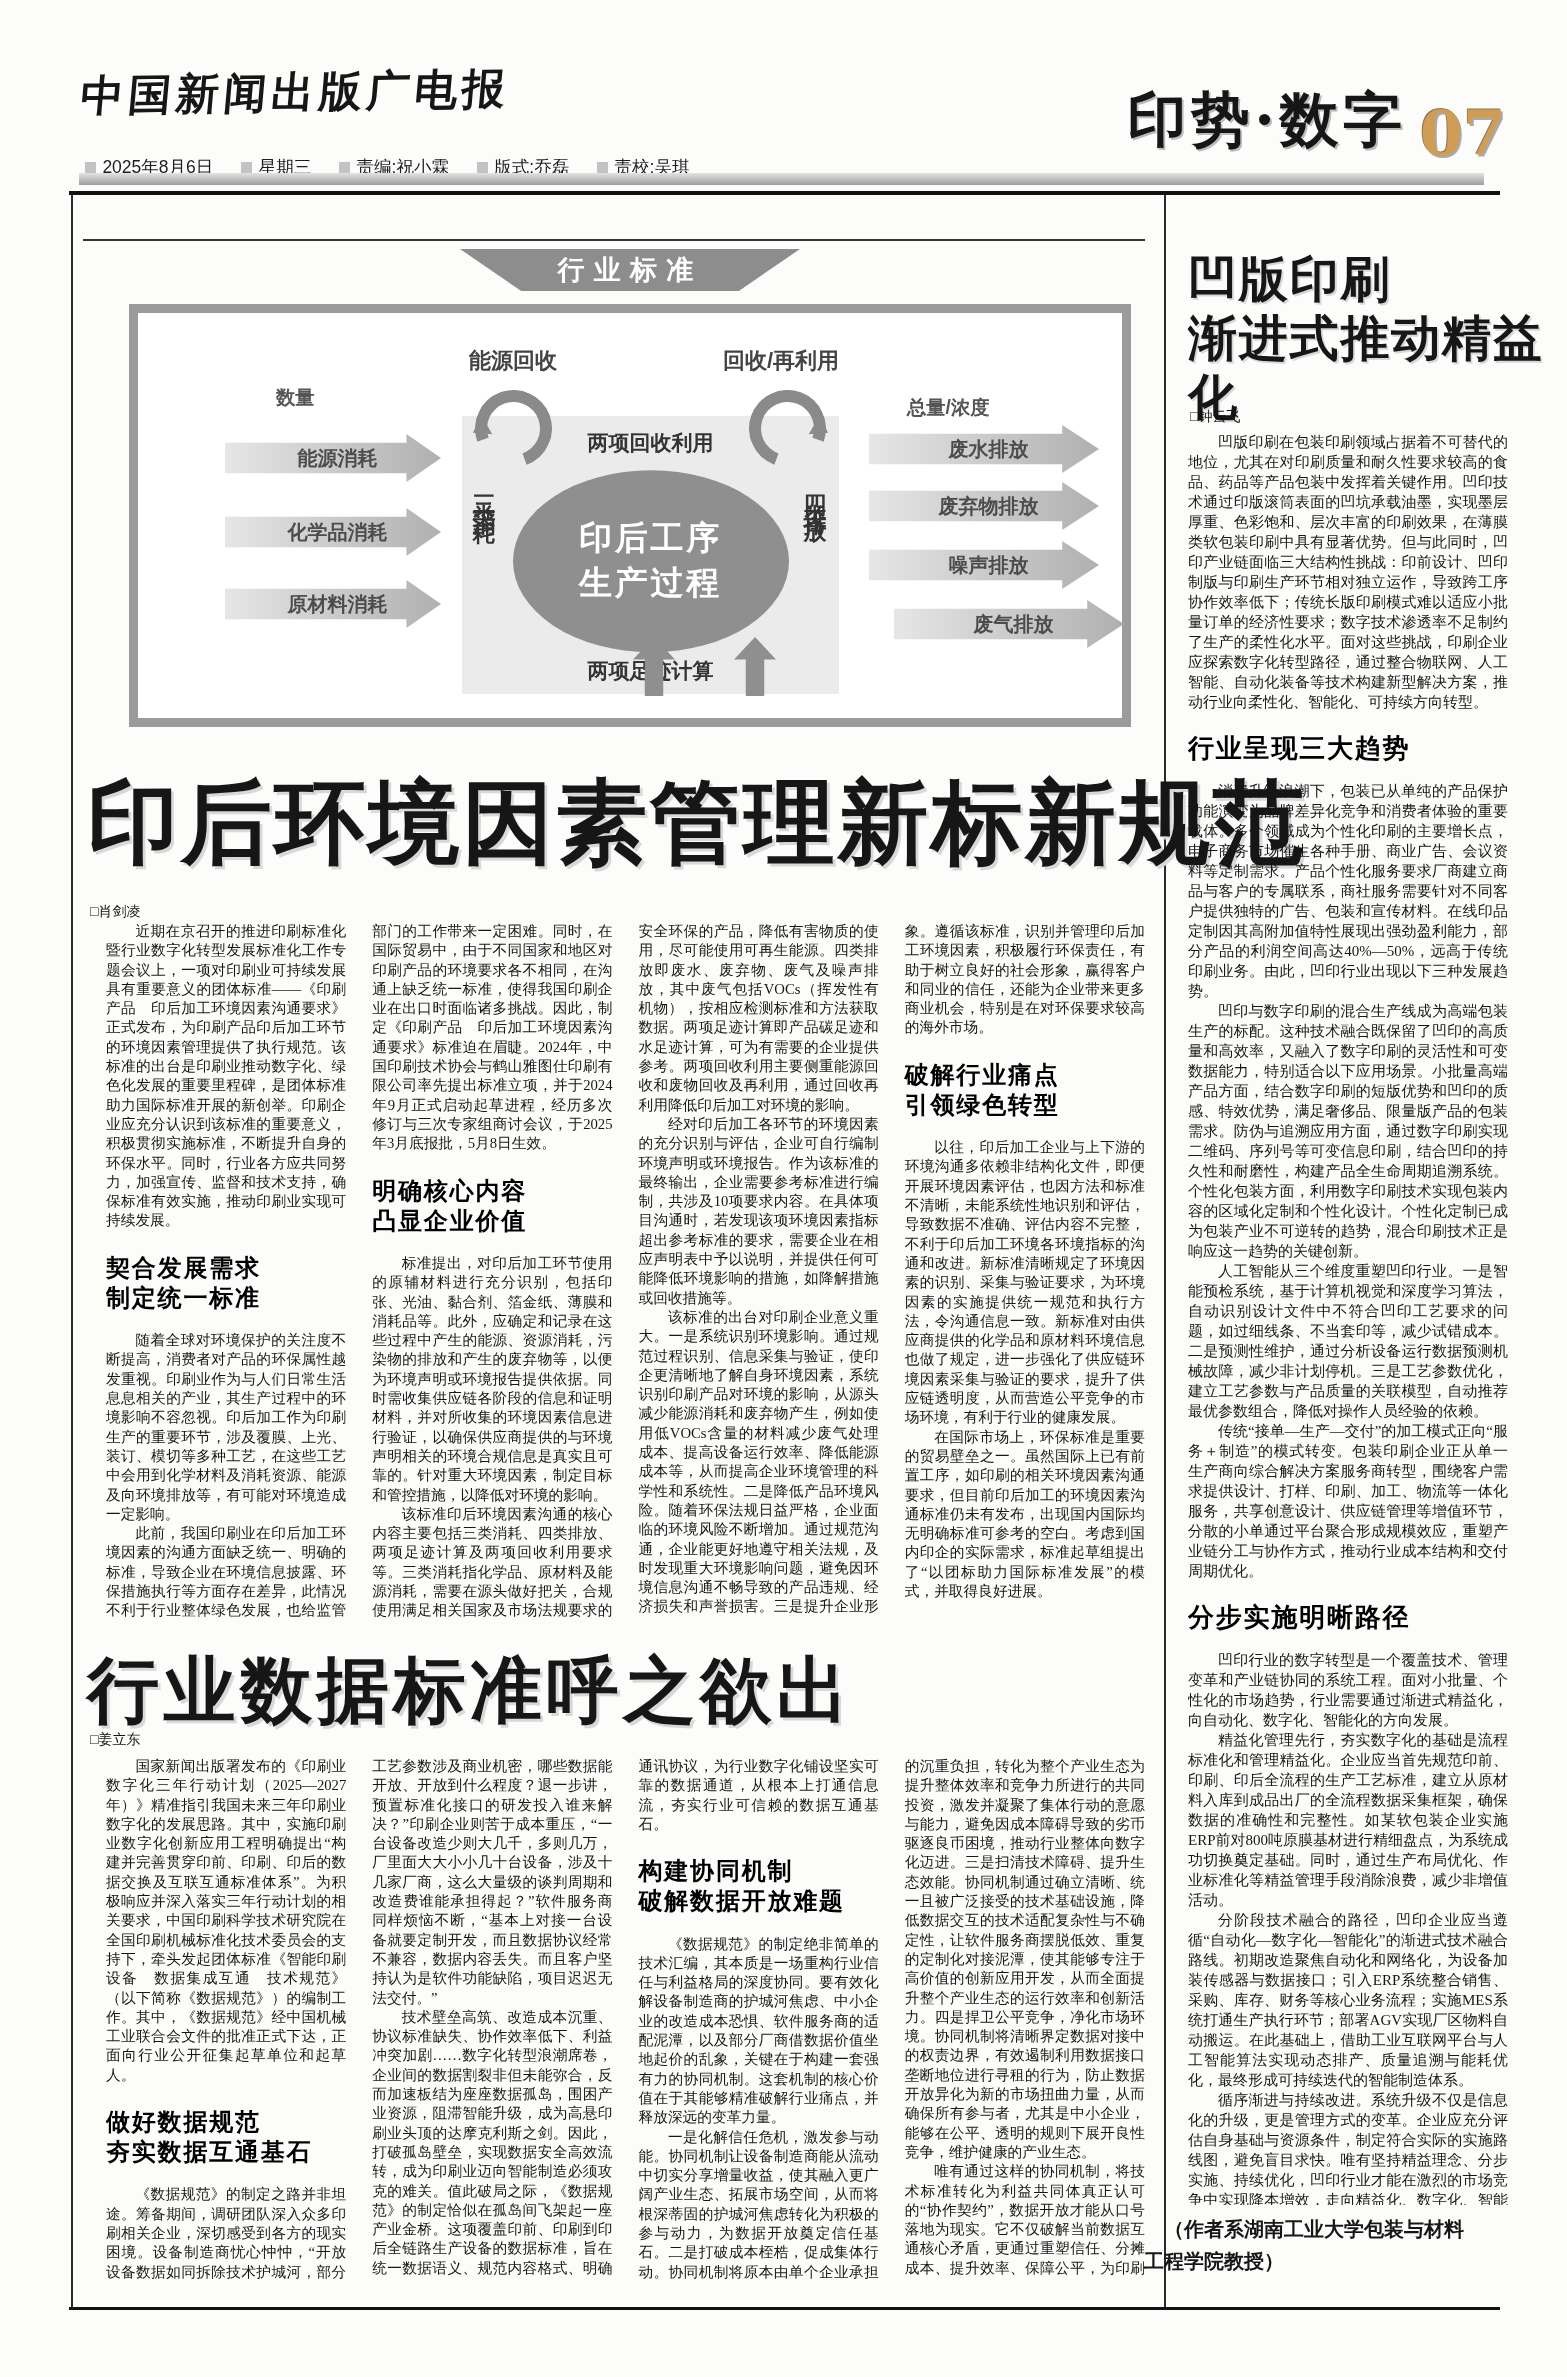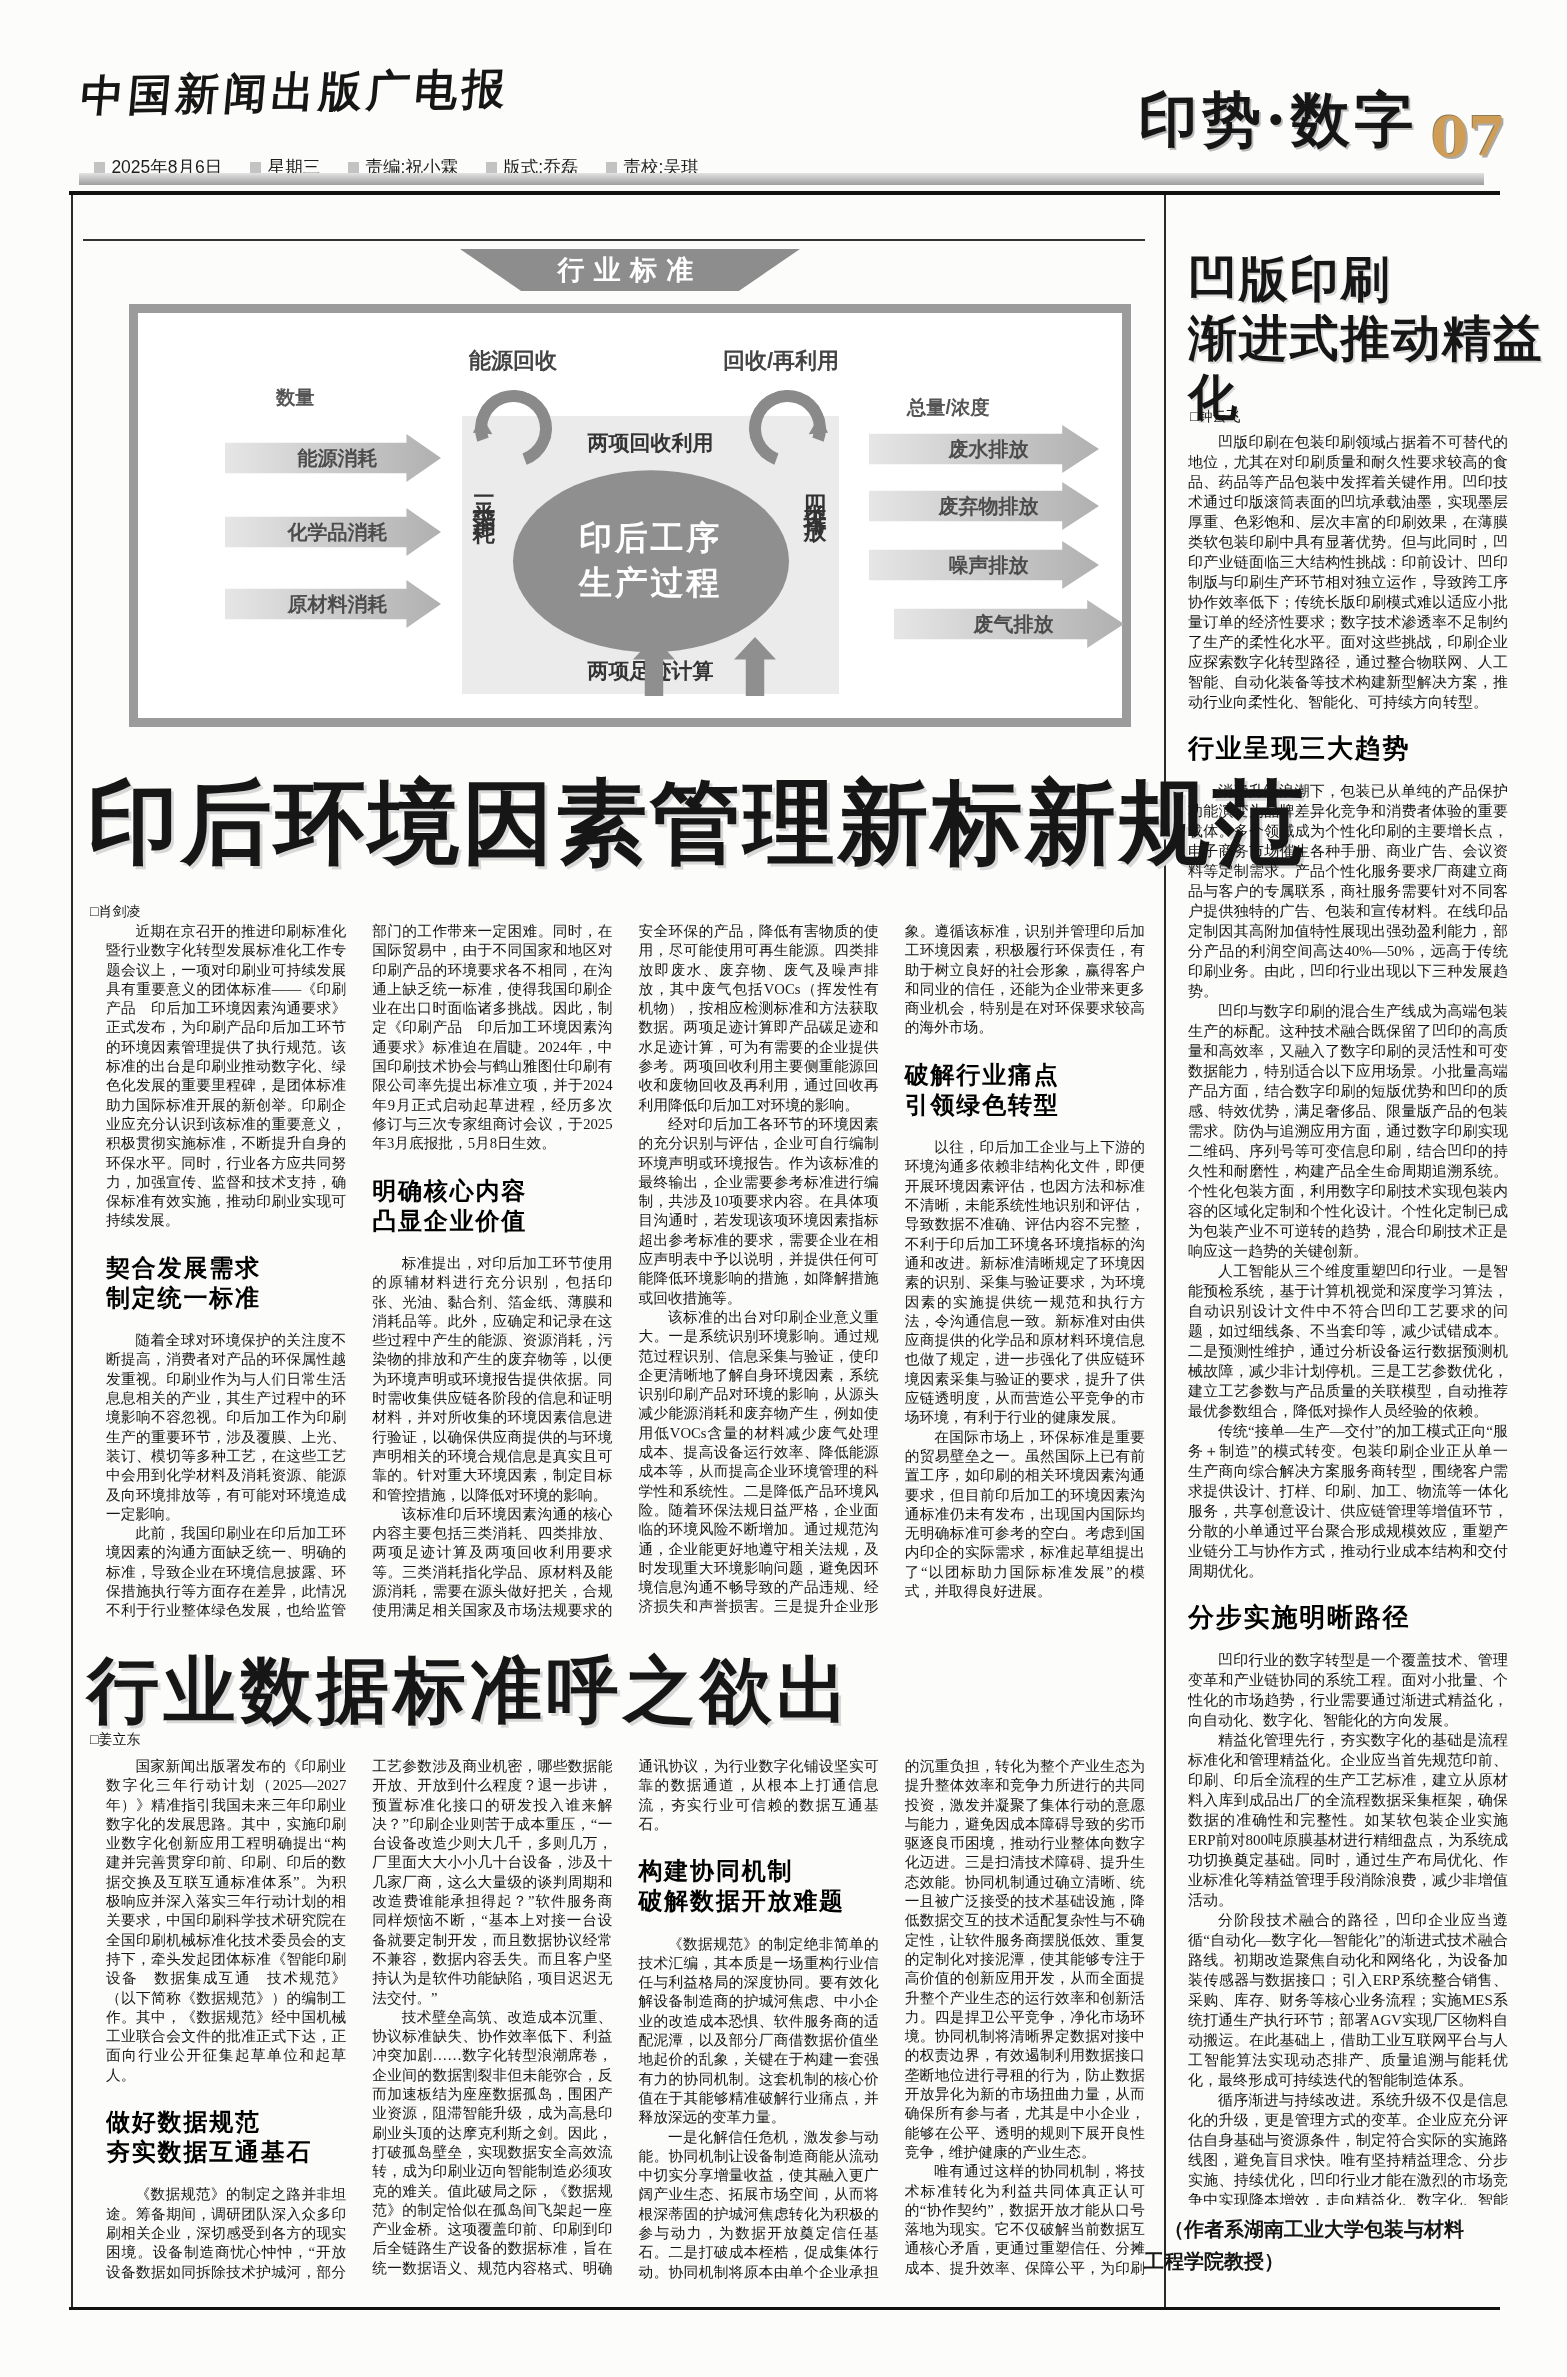--- a/index.html
+++ b/index.html
@@ -2,28 +2,28 @@
 <html style="font-size:14.7px"><head>
 <meta charset="utf-8">
 <style>
   html,body{margin:0;padding:0;}
   body{width:1567px;height:2377px;position:relative;background:#fcfcfa;color:#161616;
        font-family:"Liberation Serif","DejaVu Serif",serif;}
   .abs{position:absolute;}
   
   .masthead{left:81px;top:64px;font-size:43px;font-weight:bold;letter-spacing:4.6px;
             transform:skewX(-6deg) rotate(-1deg);font-family:"DejaVu Serif",serif;}
-  .dateline{left:94px;top:155px;font-family:"Liberation Sans",sans-serif;font-size:17.5px;
+  .dateline{left:85px;top:155px;font-family:"Liberation Sans",sans-serif;font-size:17.5px;
             display:flex;gap:28px;color:#1d1d1d;}
   .dateline .seg{display:flex;align-items:center;gap:6.4px;}
   .sq{width:11px;height:11px;background:#c3c3c3;display:inline-block;}
   .section-head{right:61px;top:81px;display:flex;align-items:flex-end;gap:13px;}
   .section-title{font-size:59px;font-weight:900;letter-spacing:4.6px;font-family:"DejaVu Serif",serif;
                  text-shadow:1.8px 1.8px 0 #bbb;}
-  .page-no{font-size:54px;line-height:.85em;font-weight:900;color:#cf9d55;
+  .page-no{font-size:62px;line-height:.85em;font-weight:900;color:#cf9d55;
            font-family:"DejaVu Serif",serif;text-shadow:1.8px 1.8px 0 #aaa, -0.9px -0.9px 0 #8a7a5a;}
   .graybar{left:79px;top:173px;width:1405px;height:12px;
            background:linear-gradient(to bottom,#e3e3e3,#9d9d9d);}
   .header-rule{left:69px;top:191px;width:1431px;height:3.7px;background:#111;}
   .left-rule{left:71px;top:195px;width:1.8px;height:2114px;background:#2a2a2a;}
   .divider{left:1164px;top:195px;width:1.8px;height:2114px;background:#2a2a2a;}
   .bottom-rule{left:69px;top:2307px;width:1431px;height:2.8px;background:#111;}
   .banner-rule{left:83px;top:239px;width:1062px;height:1.8px;background:#333;}
   
   .diagram{left:129px;top:304px;width:1002px;height:423px;border:9.2px solid #9b9b9b;

